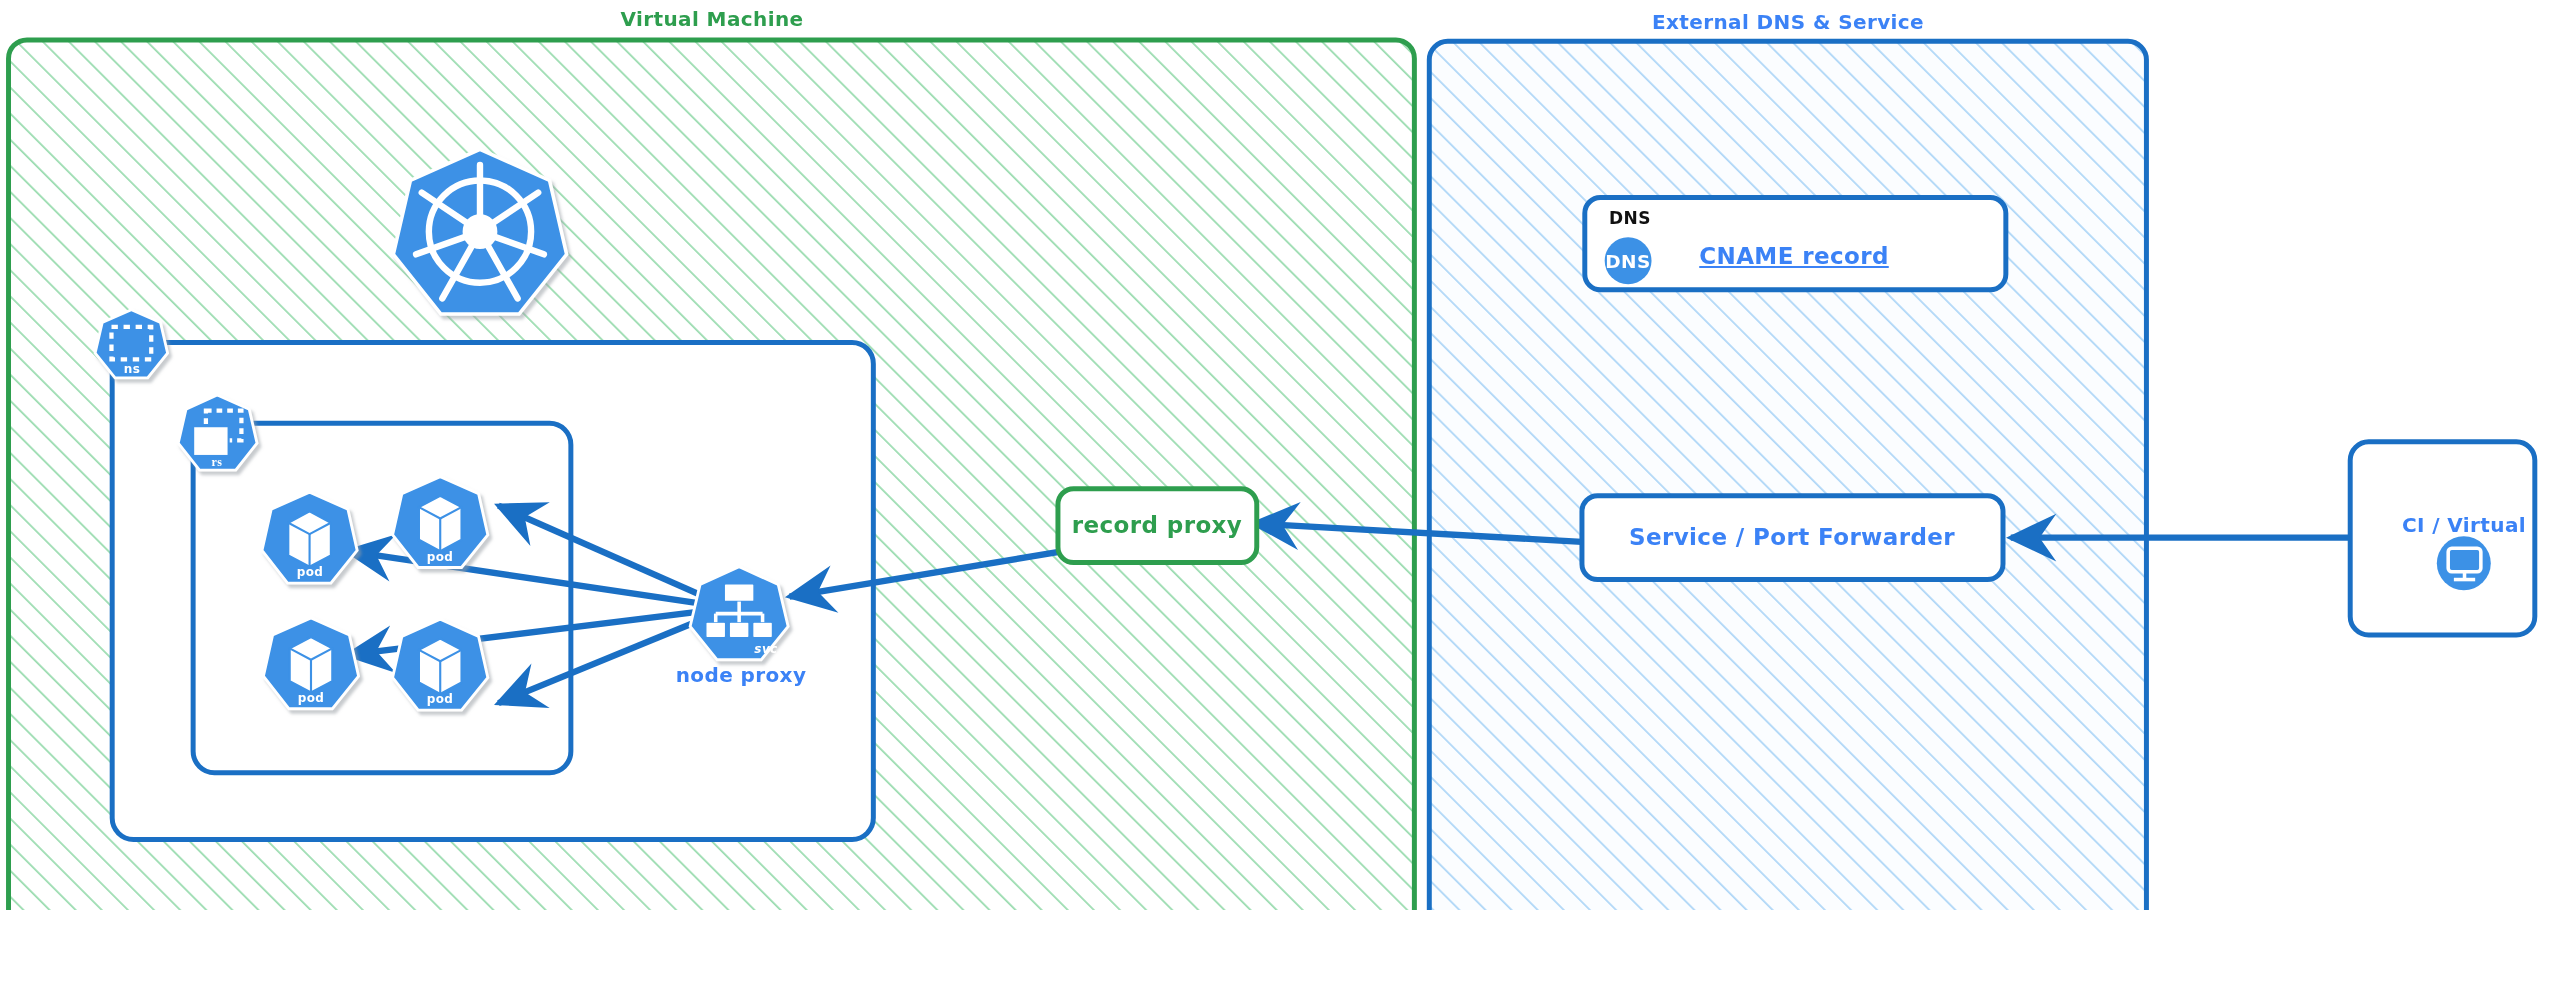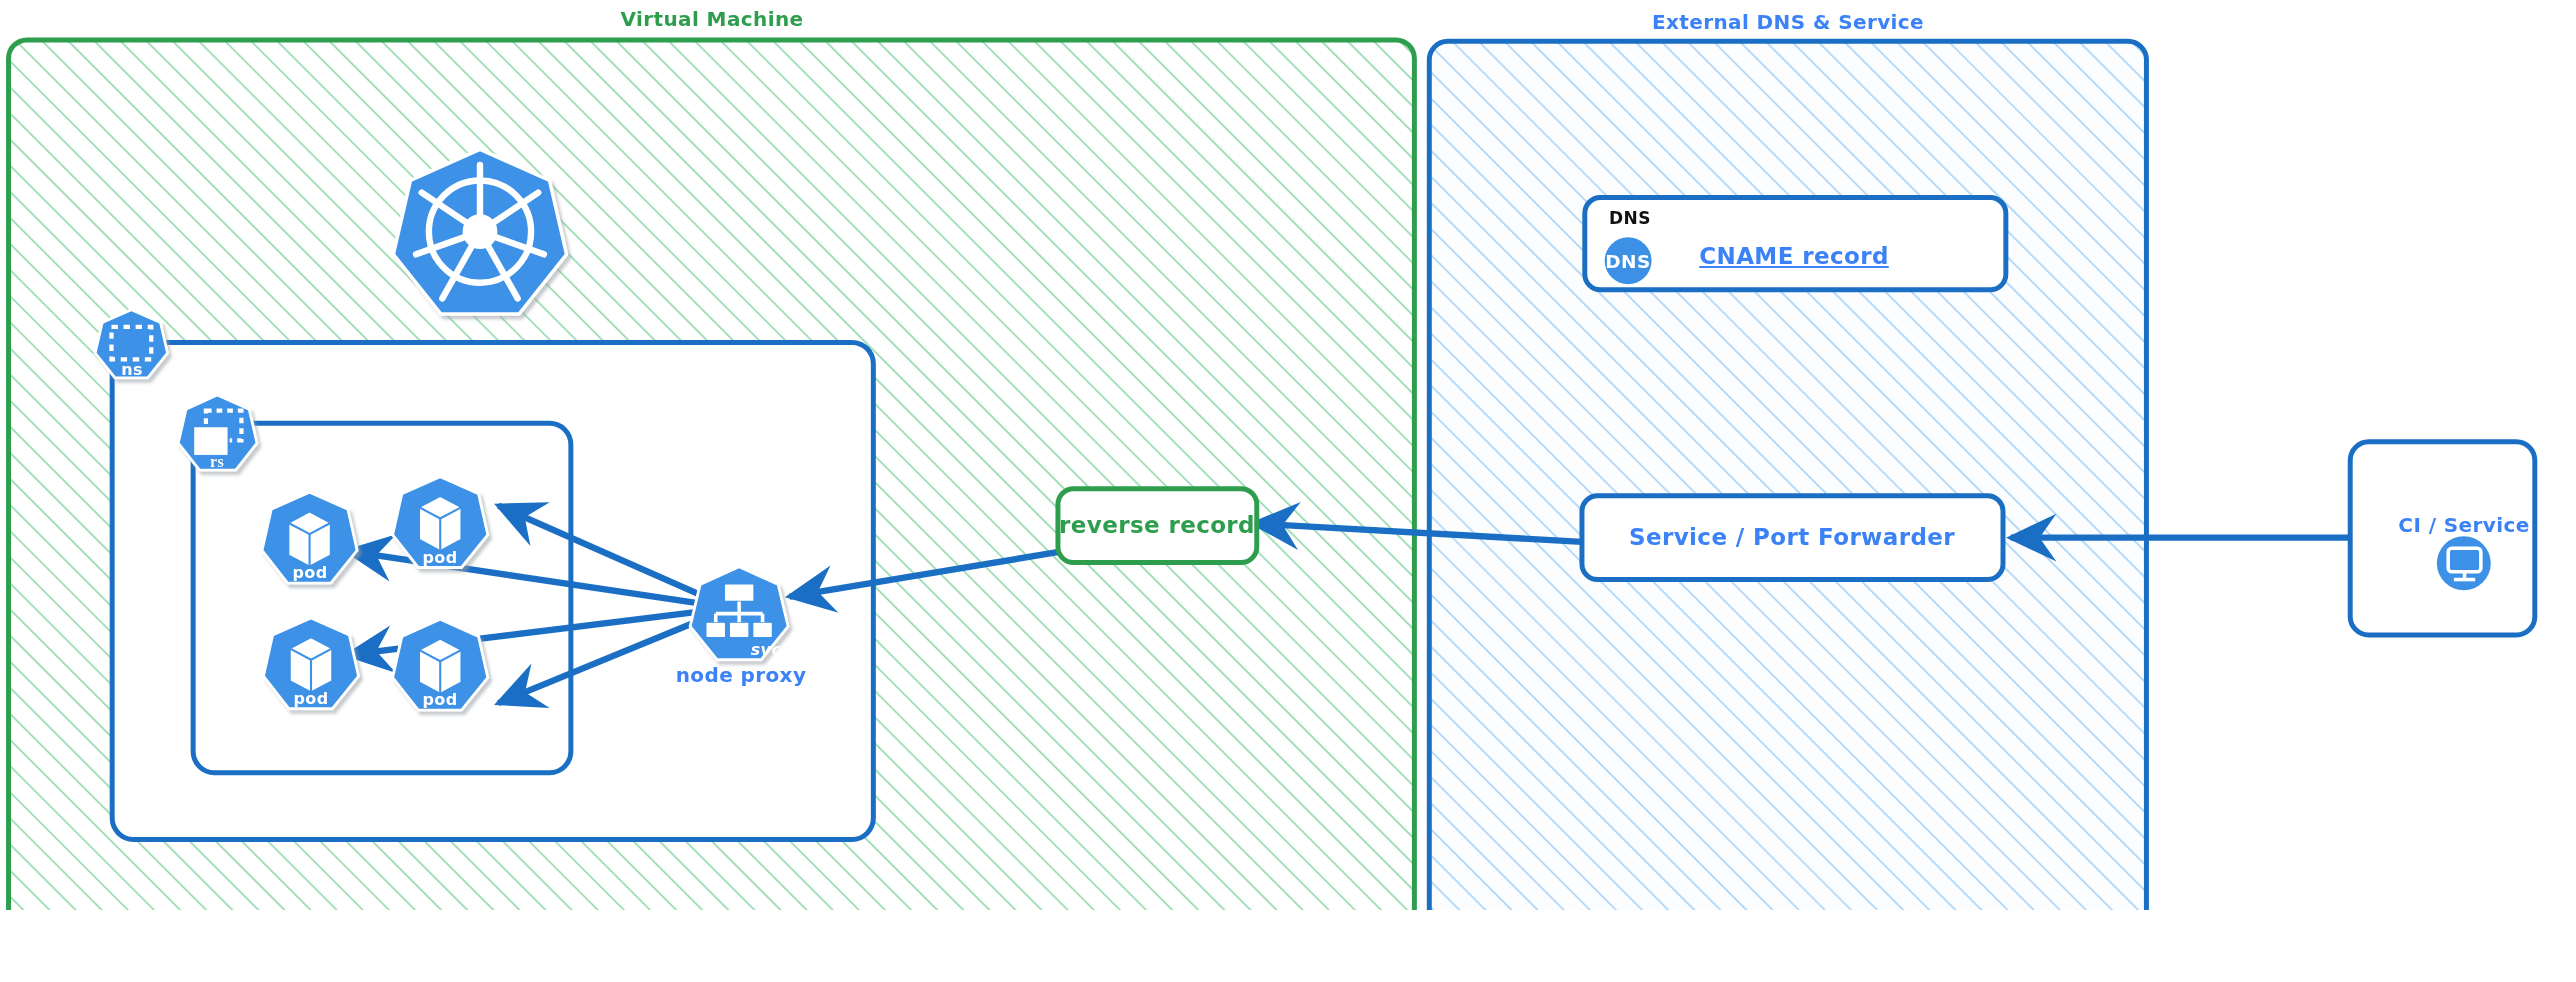--- a/index.html
+++ b/index.html
@@ -9,21 +9,21 @@
   #stage svg.layer{position:absolute;left:0;top:0;width:2576px;height:983px;}
   .hand{font-family:"DejaVu Sans","Liberation Sans",sans-serif;font-weight:600;letter-spacing:0.4px;}
   .lbl{position:absolute;white-space:nowrap;pointer-events:none;}
   .t-green{color:#2E9E4E;}
   .t-blue{color:#3b82f6;}
   .t-black{color:#111111;}
   .t-white{color:#ffffff;}
   .ctitle{font-size:20px;}
   .boxtext{font-size:23px;}
   .nodelabel{font-size:20px;}
-  .hexlabel{font-size:16px;font-weight:700;}
+  .hexlabel{font-size:12px;font-weight:700;}
   .dnstag{font-size:17px;font-weight:700;}
   .dnscircletext{font-size:18.5px;font-weight:700;}
   .ctr{transform:translate(-50%,-50%);}
 </style>
 </head>
 <body>
 
 <div id="stage">
 
   <svg class="layer" viewBox="0 0 3628 1384">
@@ -200,26 +200,26 @@
 
   <div class="lbl hand hexlabel t-white ctr" style="left:310px;top:572px;">pod</div>
   <div class="lbl hand hexlabel t-white ctr" style="left:440px;top:557px;">pod</div>
   <div class="lbl hand hexlabel t-white ctr" style="left:311px;top:698px;">pod</div>
   <div class="lbl hand hexlabel t-white ctr" style="left:440px;top:699px;">pod</div>
 
   <div class="lbl hand hexlabel t-white ctr" style="left:766px;top:649px;font-style:italic;">svc</div>
 
   <div class="lbl hand nodelabel t-blue ctr" style="left:741px;top:675px;">node proxy</div>
 
-  <div class="lbl hand boxtext t-green ctr" style="left:1157px;top:525px;">reverse record</div>
+  <div class="lbl hand boxtext t-green ctr" style="left:1157px;top:525px;">record proxy</div>
 
   <div class="lbl hand dnstag t-black" style="left:1609px;top:208px;">DNS</div>
 
   <div class="lbl hand dnscircletext t-white ctr" style="left:1628px;top:261px;">DNS</div>
 
   <div class="lbl hand boxtext t-blue ctr" style="left:1794px;top:256px;text-decoration:underline;">CNAME record</div>
 
   <div class="lbl hand boxtext t-blue ctr" style="left:1792px;top:537px;">Service / Port Forwarder</div>
 
-  <div class="lbl hand nodelabel t-blue ctr" style="left:2464px;top:525px;">CI / Service</div>
+  <div class="lbl hand nodelabel t-blue ctr" style="left:2464px;top:525px;">CI / Virtual</div>
 
 </div>
 
 
 </body></html>

